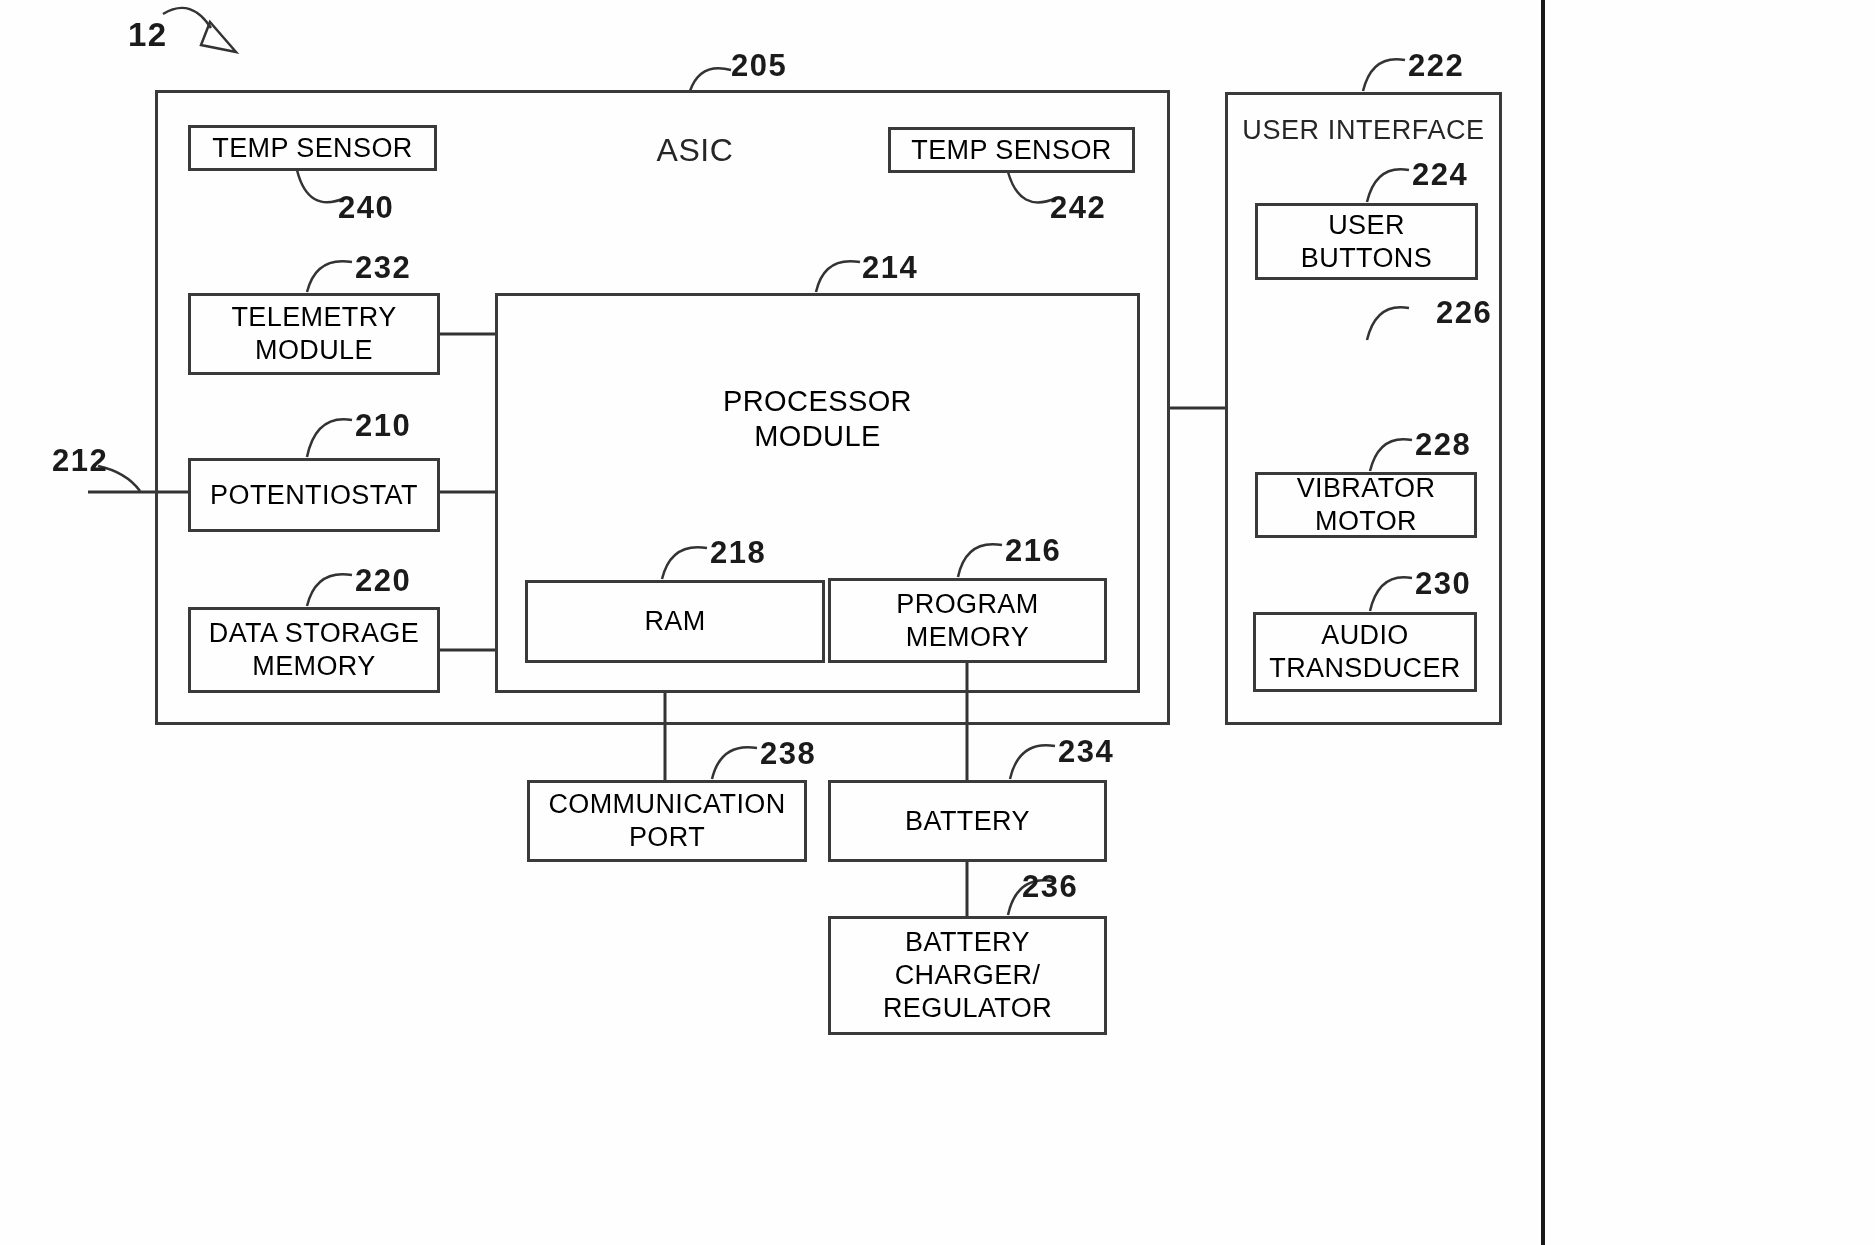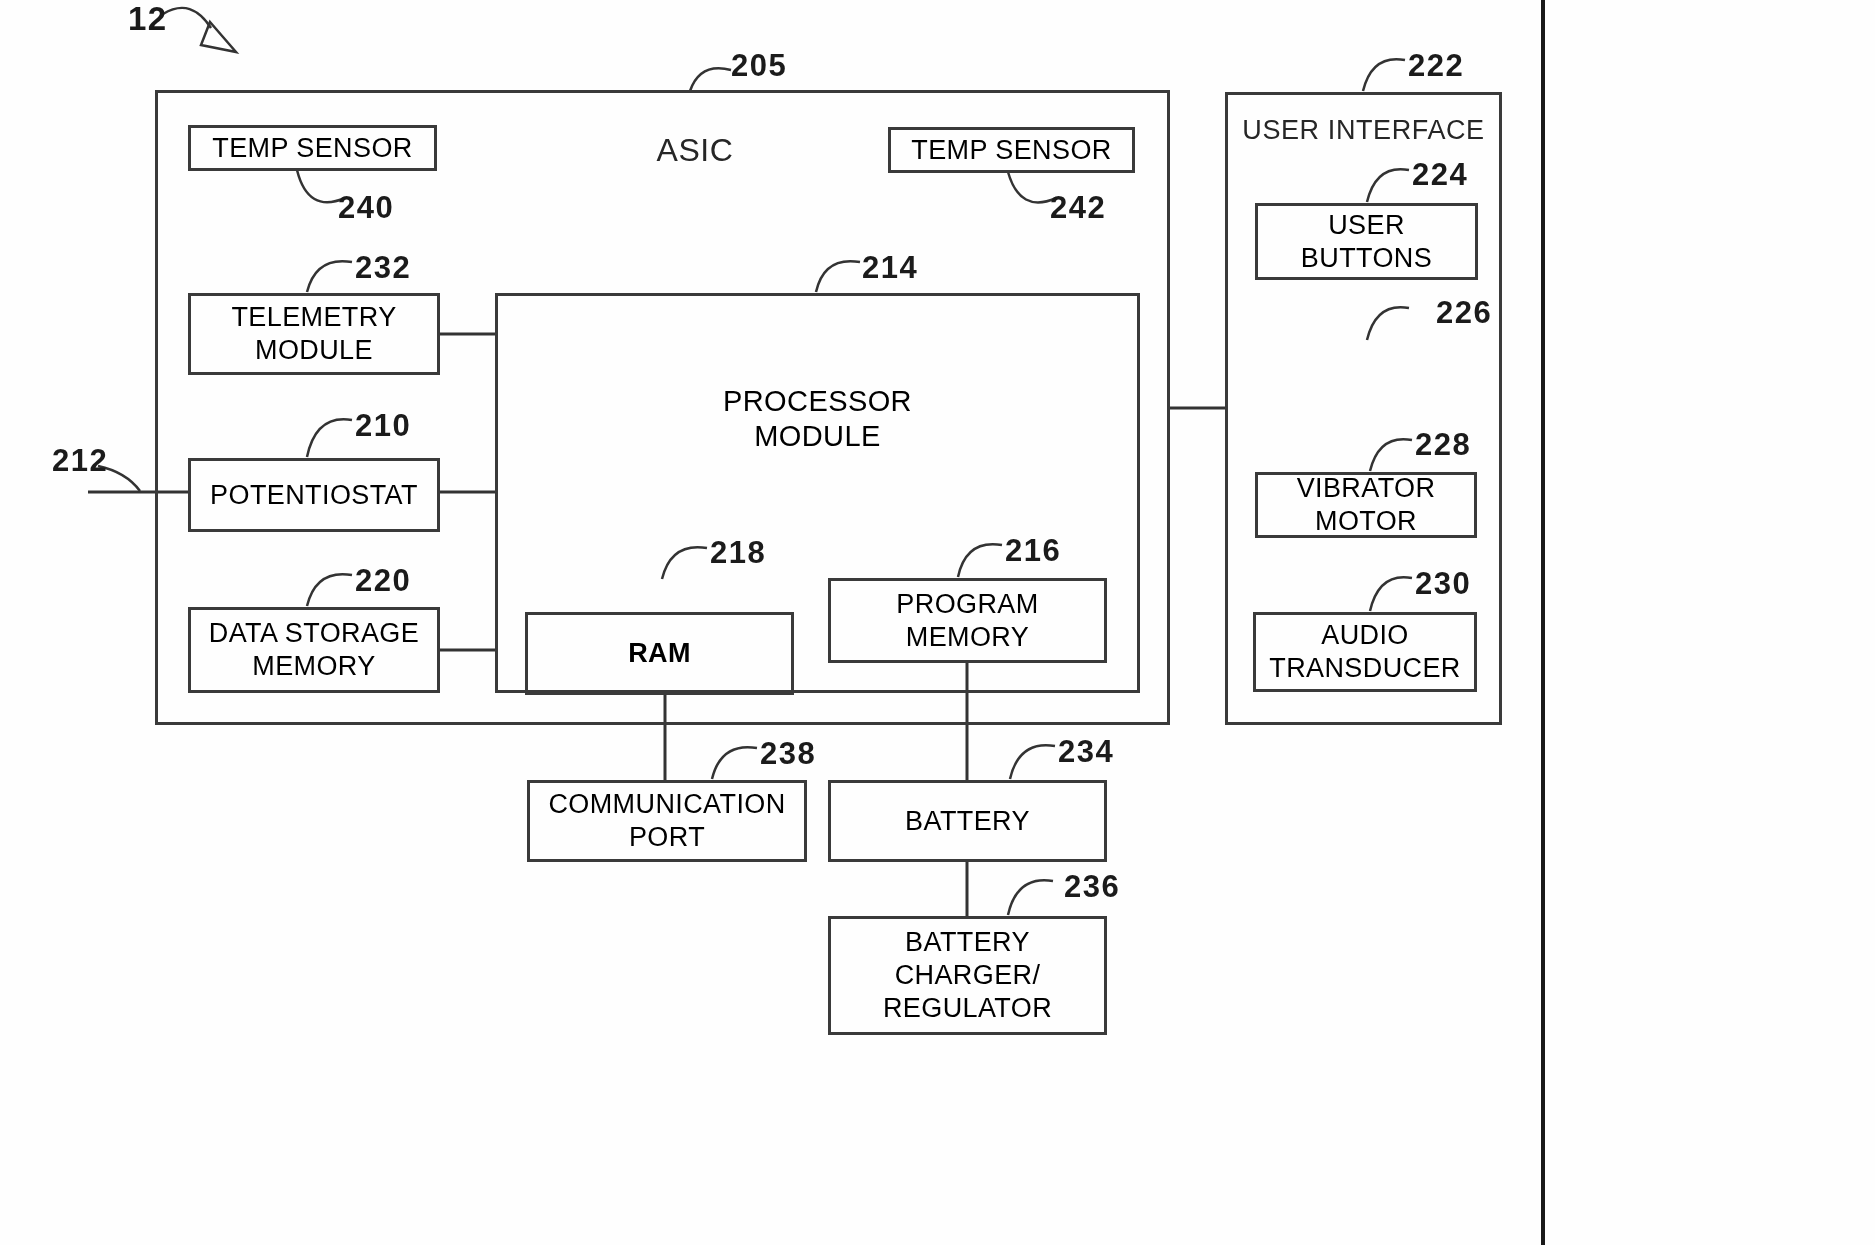--- a/index.html
+++ b/index.html
@@ -63,21 +63,21 @@
       <path d="M1412 578 Q1379 572 1370 611"></path>
       <path d="M757 748 Q721 742 712 779"></path>
       <path d="M1055 746 Q1019 740 1010 779"></path>
       <path d="M1053 881 Q1017 875 1008 915"></path>
 
       <path d="M163 14 C183 2 198 8 211 28"></path>
       <polygon points="210,22 236,52 201,45"></polygon>
     </g>
   </svg>
 
-  <div class="ref fig-ref" style="left:128px; top:0px;">12</div>
+  <div class="ref fig-ref" style="left:128px; top:16px;">12</div>
 
   <div class="box frame" style="left:155px; top:90px; width:1015px; height:635px;"></div>
   <div class="plain-label" style="left:600px; top:132px; width:190px; font-size:32px;">ASIC</div>
   <div class="ref" style="left:731px; top:48px;">205</div>
 
   <div class="box" style="left:188px; top:125px; width:249px; height:46px;">TEMP SENSOR</div>
   <div class="ref" style="left:338px; top:190px;">240</div>
 
   <div class="box" style="left:888px; top:127px; width:247px; height:46px;">TEMP SENSOR</div>
   <div class="ref" style="left:1050px; top:190px;">242</div>
@@ -92,21 +92,21 @@
 
   <div class="ref" style="left:355px; top:563px;">220</div>
   <div class="box" style="left:188px; top:607px; width:252px; height:86px;">DATA STORAGE
 MEMORY</div>
 
   <div class="ref" style="left:862px; top:250px;">214</div>
   <div class="box big-label" style="left:495px; top:293px; width:645px; height:400px; font-size:29px;">PROCESSOR
 MODULE</div>
 
   <div class="ref" style="left:710px; top:535px;">218</div>
-  <div class="box" style="left:525px; top:612px; width:269px; height:83px;font-weight:bold;">RAM</div>
+  <div class="box" style="left:525px; top:580px; width:300px; height:83px;">RAM</div>
 
   <div class="ref" style="left:1005px; top:533px;">216</div>
   <div class="box" style="left:828px; top:578px; width:279px; height:85px;">PROGRAM
 MEMORY</div>
 
   <div class="ref" style="left:1408px; top:48px;">222</div>
   <div class="box frame" style="left:1225px; top:92px; width:277px; height:633px;"></div>
   <div class="plain-label" style="left:1228px; top:115px; width:271px; font-size:27px;">USER INTERFACE</div>
 
   <div class="ref" style="left:1412px; top:157px;">224</div>
@@ -123,18 +123,18 @@
   <div class="box" style="left:1253px; top:612px; width:224px; height:80px;">AUDIO
 TRANSDUCER</div>
 
   <div class="ref" style="left:760px; top:736px;">238</div>
   <div class="box" style="left:527px; top:780px; width:280px; height:82px;">COMMUNICATION
 PORT</div>
 
   <div class="ref" style="left:1058px; top:734px;">234</div>
   <div class="box" style="left:828px; top:780px; width:279px; height:82px;">BATTERY</div>
 
-  <div class="ref" style="left:1064px; top:869px;">236</div>
+  <div class="ref" style="left:1022px; top:869px;">236</div>
   <div class="box" style="left:828px; top:916px; width:279px; height:119px;">BATTERY
 CHARGER/
 REGULATOR</div>
 
 </div>
 
 </body></html>

